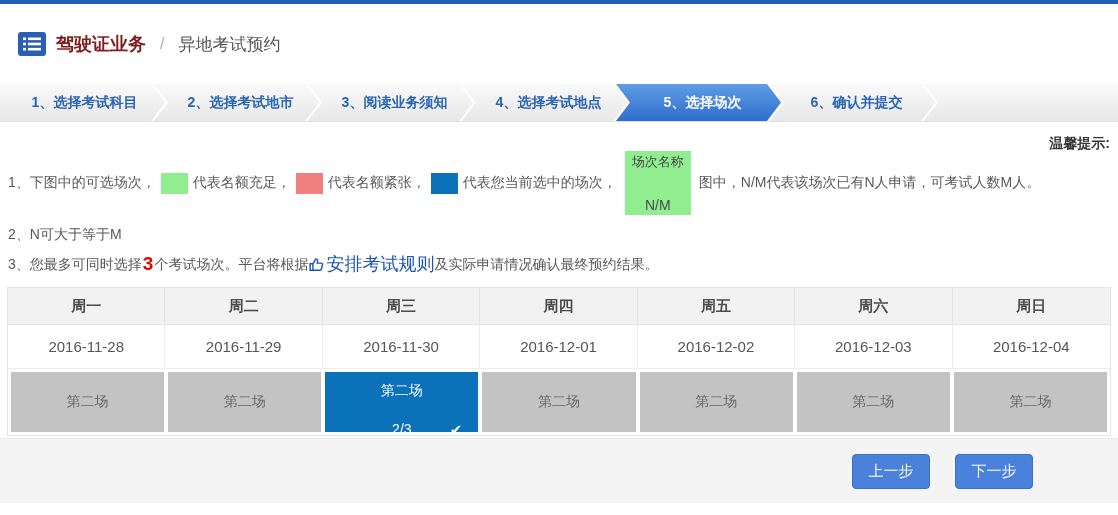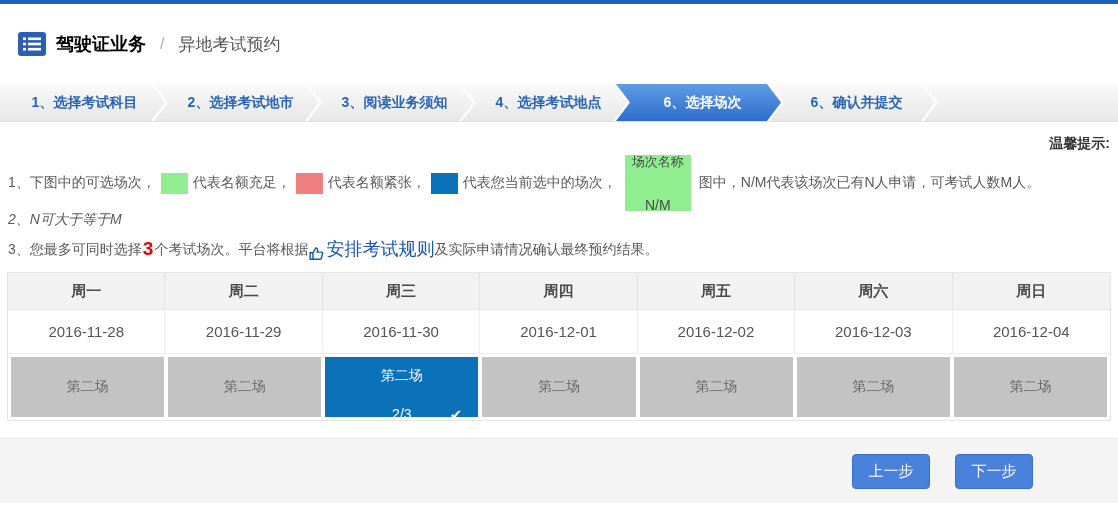--- a/index.html
+++ b/index.html
@@ -5,21 +5,21 @@
   * { margin:0; padding:0; box-sizing:border-box; }
   body { font-family: "Liberation Sans", "DejaVu Sans", sans-serif; background:#fff; }
   .page { position:relative; width:1118px; height:515px; background:#fff; overflow:hidden; }
 
   
   .topbar { height:4px; background:#2061b3; width:100%; }
 
   
   .header { height:80px; display:flex; align-items:center; padding-left:18px; background:#fff; }
   .list-icon { width:28px; height:24px; margin-right:10px; flex:0 0 auto; }
-  .crumb-main { color:#000000; font-size:18px; font-weight:bold; cursor:pointer; }
+  .crumb-main { color:#7f1d1d; font-size:18px; font-weight:bold; cursor:pointer; }
   .crumb-sep { color:#b0b0b0; font-size:16px; margin:0 14px; }
   .crumb-sub { color:#555; font-size:17px; }
 
   
   .steps { display:flex; height:38px; background:#fdfdfd; border-bottom:1px solid #e2e2e2; }
   .step { flex:0 0 165px; display:flex; align-items:center; justify-content:center;
           background:linear-gradient(180deg,#fafafa,#e7e7e7);
           color:#2a64b4; font-size:14px; font-weight:bold; cursor:pointer;
           clip-path:polygon(14px 50%, 0 0, calc(100% - 14px) 0, 100% 50%, calc(100% - 14px) 100%, 0 100%);
           padding-left:8px; }
@@ -29,28 +29,28 @@
   .step.filler { flex:1 1 auto; clip-path:polygon(14px 50%, 0 0, 100% 0, 100% 100%, 0 100%); cursor:default; }
 
   
   .tips { padding:10px 8px 0 8px; color:#595959; font-size:14px; }
   .tips-heading { color:#333; font-weight:bold; font-size:14px; line-height:22px;text-align:right; }
   .tip-line1 { display:flex; align-items:center; height:50px; margin-top:4px; white-space:nowrap; }
   .swatch { display:inline-block; width:27px; height:21px; margin:0 5px; flex:0 0 auto; }
   .swatch.green { background:#90ee90; }
   .swatch.red { background:#f08080; }
   .swatch.blue { background:#0b72b9; }
-  .sample-box { width:66px; height:56px; background:#90ee90; color:#4a4a4a; text-align:center;
+  .sample-box { width:66px; height:64px; background:#90ee90; color:#4a4a4a; text-align:center;
                 display:flex; flex-direction:column; justify-content:center; margin:0 8px; flex:0 0 auto; }
   .sample-box .sb-title { font-size:13px; line-height:19px; }
   .sample-box .sb-ratio { font-size:14px; line-height:20px;margin-top:24px; }
-  .tip-line2 { margin-top:0; line-height:22px;font-style:italic; }
+  .tip-line2 { margin-top:15px; line-height:22px; }
   .tip-line3 { margin-top:6px; display:flex; align-items:center; white-space:nowrap; line-height:26px; }
   .red-num { color:#e60000; font-weight:bold; font-size:19px; padding:0 1px; }
-  .rule-link { color:#1a56b0; font-size:18px; display:inline-flex; align-items:flex-end; cursor:pointer; }
+  .rule-link { color:#1a56b0; font-size:18px; display:inline-flex; align-items:center; cursor:pointer; }
   .thumb-icon { width:17px; height:17px; margin-right:1px; }
 
   
   .schedule { margin:10px 7px 0 7px; border:1px solid #e4e4e4; }
   .srow { display:grid; grid-template-columns:repeat(7,1fr); }
   .cell { display:flex; align-items:center; justify-content:center; }
   .srow.weekdays .cell { background:#f2f2f2; height:37px; font-size:15px; font-weight:bold; color:#4a4a4a;
                          border-right:1px solid #e4e4e4; border-bottom:1px solid #e4e4e4; }
   .srow.dates .cell { background:#fff; height:44px; font-size:15px; color:#555;
                       border-right:1px solid #eee; border-bottom:1px solid #ececec; }
@@ -91,21 +91,21 @@
     <span class="crumb-main">驾驶证业务</span>
     <span class="crumb-sep">/</span>
     <span class="crumb-sub">异地考试预约</span>
   </div>
 
   <div class="steps">
     <div class="step first">1、选择考试科目</div>
     <div class="step">2、选择考试地市</div>
     <div class="step">3、阅读业务须知</div>
     <div class="step">4、选择考试地点</div>
-    <div class="step active">6、选择场次</div>
+    <div class="step active">5、选择场次</div>
     <div class="step">6、确认并提交</div>
     <div class="step filler"></div>
   </div>
 
   <div class="tips">
     <div class="tips-heading">温馨提示:</div>
 
     <div class="tip-line1">
       <span>1、下图中的可选场次，</span>
       <span class="swatch green"></span>

